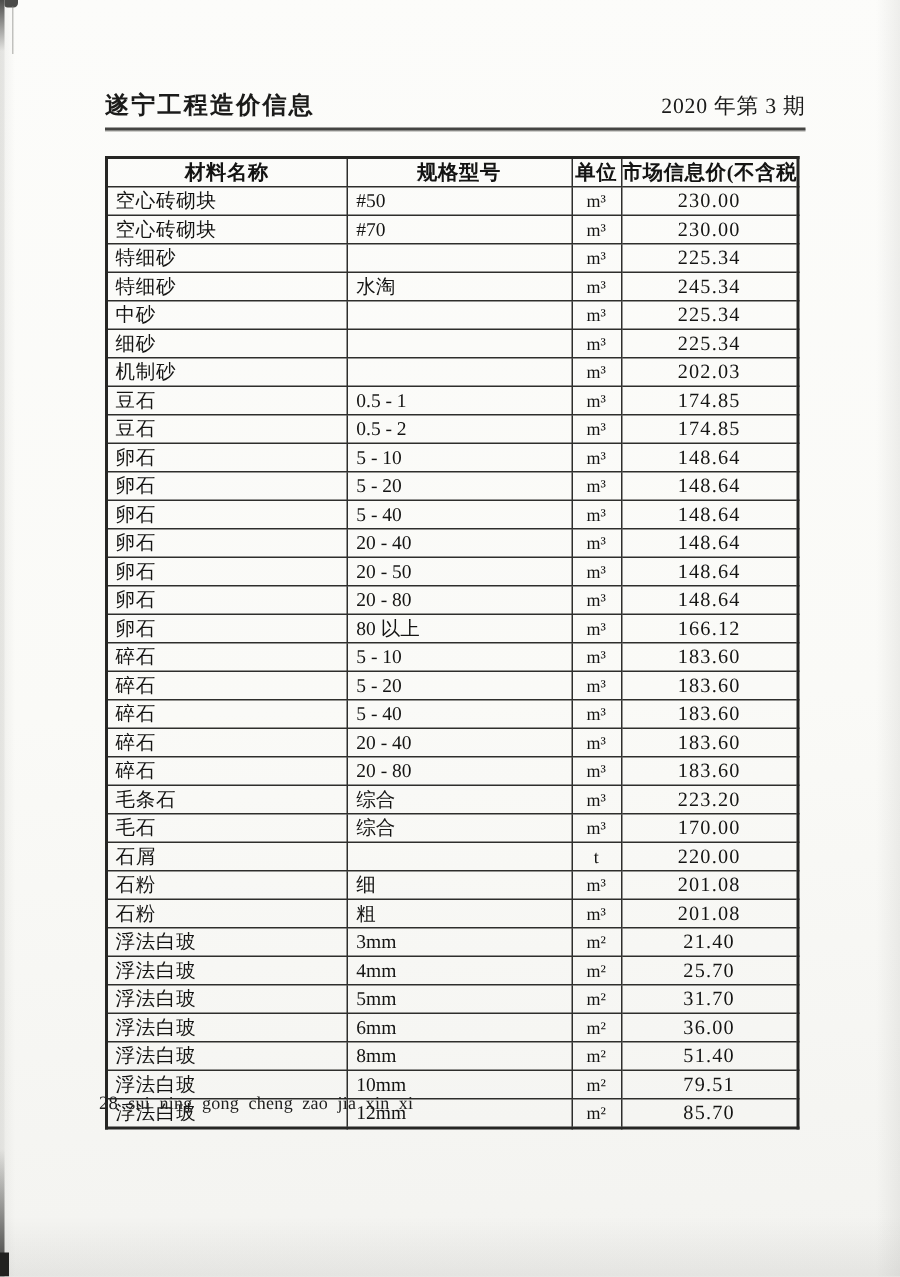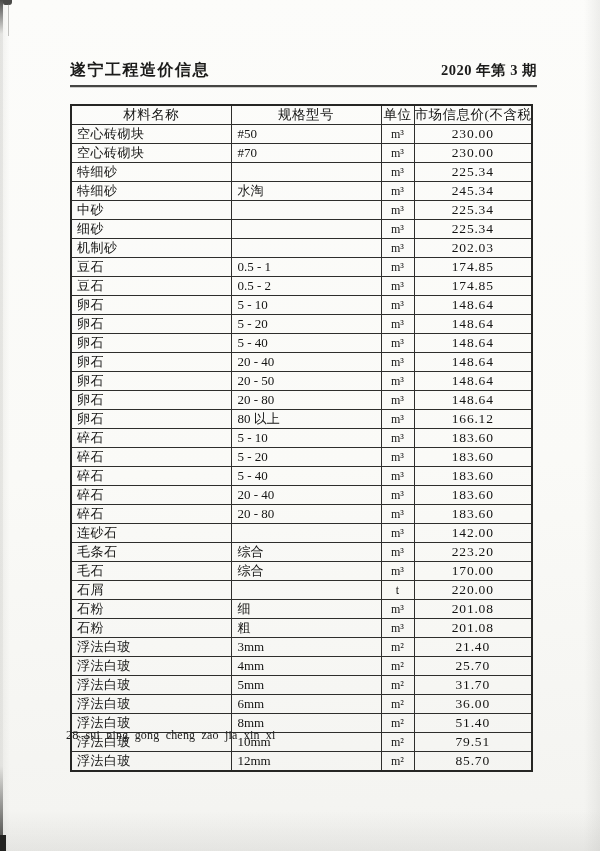--- a/index.html
+++ b/index.html
@@ -27,40 +27,40 @@
   .header{
     position:absolute;left:70px;top:60px;width:467px;
     display:flex;justify-content:space-between;align-items:baseline;
   }
   .page-title{
     font-family:"DejaVu Sans","Liberation Sans",sans-serif;
     font-weight:bold;font-size:16px;letter-spacing:1.5px;color:#1b1b1a;
   }
   .issue-label{
     font-family:"Liberation Serif","DejaVu Serif",serif;
-    font-weight:bold;font-size:14.5px;letter-spacing:0.5px;color:#1b1b1a;margin-left:15px;
+    font-weight:normal;font-size:14.5px;letter-spacing:0.5px;color:#1b1b1a;margin-left:15px;
   }
   .header-rule{
     position:absolute;left:70px;top:85px;width:467px;height:2px;
     background:#454543;box-shadow:0 1px 0 rgba(120,120,116,0.35);
   }
 
   table.price-table{
     position:absolute;left:70px;top:104px;width:461px;
     border-collapse:collapse;table-layout:fixed;
     border:2px solid #262624;
     background:transparent;
   }
   .price-table th,.price-table td{
     border:1px solid #2e2e2c;
     padding:0;overflow:hidden;white-space:nowrap;
     color:#141413;
   }
   .price-table th{
-    height:18px;font-weight:normal;font-size:13.5px;text-align:center;
+    height:18px;font-weight:bold;font-size:13.5px;text-align:center;
     letter-spacing:0.5px;
   }
   .price-table td{height:16.7px;font-size:13px;}
   col.c-material{width:160px;}
   col.c-spec{width:150px;}
   col.c-unit{width:33px;}
   col.c-price{width:118px;}
   td.cell-material{text-align:left;padding-left:5px;letter-spacing:0.5px;}
   td.cell-spec{text-align:left;padding-left:6px;}
   td.cell-unit{text-align:center;font-size:12px;}
@@ -225,26 +225,20 @@
           <td class="cell-unit">m³</td>
           <td class="cell-price">183.60</td>
         </tr>
         <tr>
           <td class="cell-material">碎石</td>
           <td class="cell-spec">20 - 80</td>
           <td class="cell-unit">m³</td>
           <td class="cell-price">183.60</td>
         </tr>
         <tr>
-          <td class="cell-material">连砂石</td>
-          <td class="cell-spec"></td>
-          <td class="cell-unit">m³</td>
-          <td class="cell-price">142.00</td>
-        </tr>
-        <tr>
           <td class="cell-material">毛条石</td>
           <td class="cell-spec">综合</td>
           <td class="cell-unit">m³</td>
           <td class="cell-price">223.20</td>
         </tr>
         <tr>
           <td class="cell-material">毛石</td>
           <td class="cell-spec">综合</td>
           <td class="cell-unit">m³</td>
           <td class="cell-price">170.00</td>

